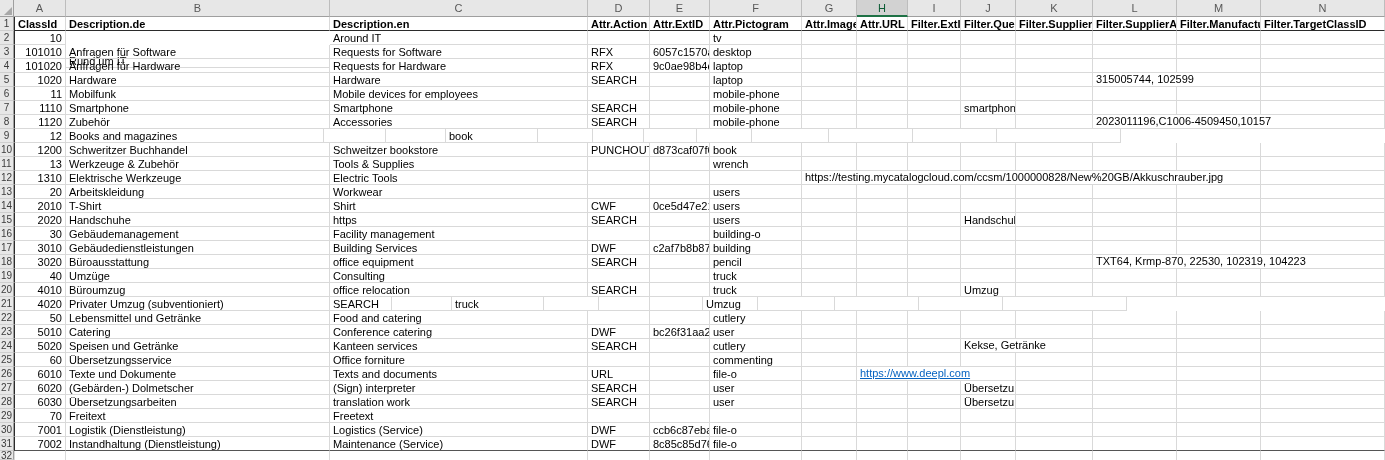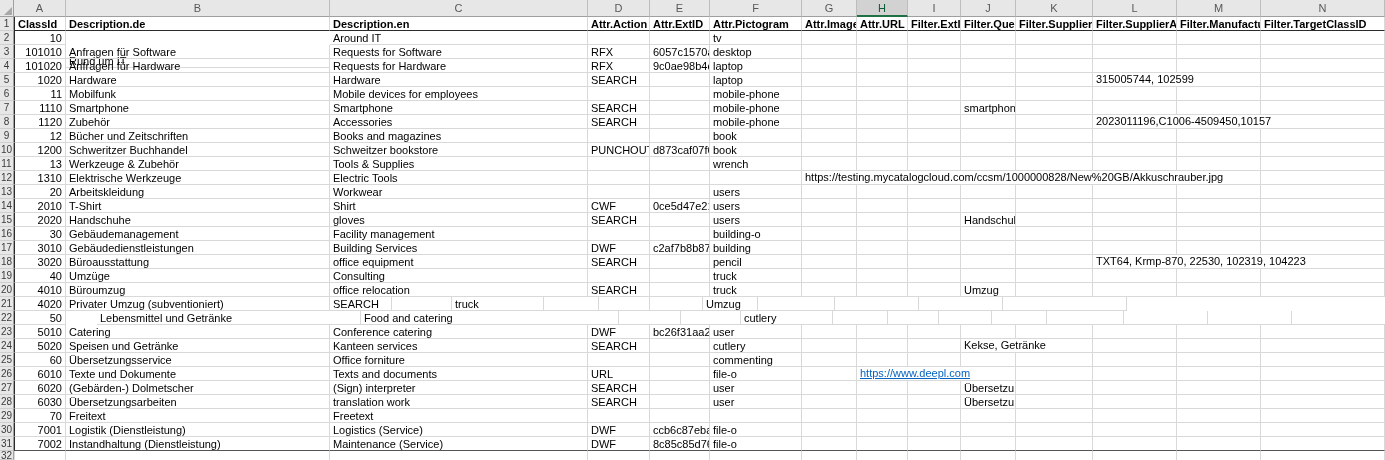--- a/index.html
+++ b/index.html
@@ -215,21 +215,20 @@
         <div class="cell" style="width: 77px;"></div>
         <div class="cell spill-host" style="width: 84px;">
           <span class="spill">2023011196,C1006-4509450,10157</span>
         </div>
         <div class="cell" style="width: 84px;"></div>
         <div class="cell" style="width: 124px;"></div>
       </div>
       <div class="row">
         <div class="gut">9</div>
         <div class="cell first-col num" style="width: 52px;">12</div>
-        <div class="cell" style="width: 264px;">Bücher und Zeitschriften</div>
         <div class="cell" style="width: 258px;">Books and magazines</div>
         <div class="cell" style="width: 62px;"></div>
         <div class="cell" style="width: 60px;"></div>
         <div class="cell" style="width: 92px;">book</div>
         <div class="cell" style="width: 55px;"></div>
         <div class="cell" style="width: 51px;"></div>
         <div class="cell" style="width: 53px;"></div>
         <div class="cell" style="width: 55px;"></div>
         <div class="cell" style="width: 77px;"></div>
         <div class="cell" style="width: 84px;"></div>
@@ -320,21 +319,21 @@
         <div class="cell" style="width: 55px;"></div>
         <div class="cell" style="width: 77px;"></div>
         <div class="cell" style="width: 84px;"></div>
         <div class="cell" style="width: 84px;"></div>
         <div class="cell" style="width: 124px;"></div>
       </div>
       <div class="row">
         <div class="gut">15</div>
         <div class="cell first-col num" style="width: 52px;">2020</div>
         <div class="cell" style="width: 264px;">Handschuhe</div>
-        <div class="cell" style="width: 258px;">gloves</div>
+        <div class="cell" style="width: 258px;">https</div>
         <div class="cell" style="width: 62px;">SEARCH</div>
         <div class="cell" style="width: 60px;"></div>
         <div class="cell" style="width: 92px;">users</div>
         <div class="cell" style="width: 55px;"></div>
         <div class="cell" style="width: 51px;"></div>
         <div class="cell" style="width: 53px;"></div>
         <div class="cell" style="width: 55px;">Handschuhe</div>
         <div class="cell" style="width: 77px;"></div>
         <div class="cell" style="width: 84px;"></div>
         <div class="cell" style="width: 84px;"></div>
@@ -439,21 +438,21 @@
         <div class="cell" style="width: 53px;"></div>
         <div class="cell" style="width: 55px;">Umzug</div>
         <div class="cell" style="width: 77px;"></div>
         <div class="cell" style="width: 84px;"></div>
         <div class="cell" style="width: 84px;"></div>
         <div class="cell" style="width: 124px;"></div>
       </div>
       <div class="row">
         <div class="gut">22</div>
         <div class="cell first-col num" style="width: 52px;">50</div>
-        <div class="cell" style="width: 264px; margin-left: 31px;">Lebensmittel und Getränke</div>
+        <div class="cell" style="width: 264px;">Lebensmittel und Getränke</div>
         <div class="cell" style="width: 258px;">Food and catering</div>
         <div class="cell" style="width: 62px;"></div>
         <div class="cell" style="width: 60px;"></div>
         <div class="cell" style="width: 92px;">cutlery</div>
         <div class="cell" style="width: 55px;"></div>
         <div class="cell" style="width: 51px;"></div>
         <div class="cell" style="width: 53px;"></div>
         <div class="cell" style="width: 55px;"></div>
         <div class="cell" style="width: 77px;"></div>
         <div class="cell" style="width: 84px;"></div>

